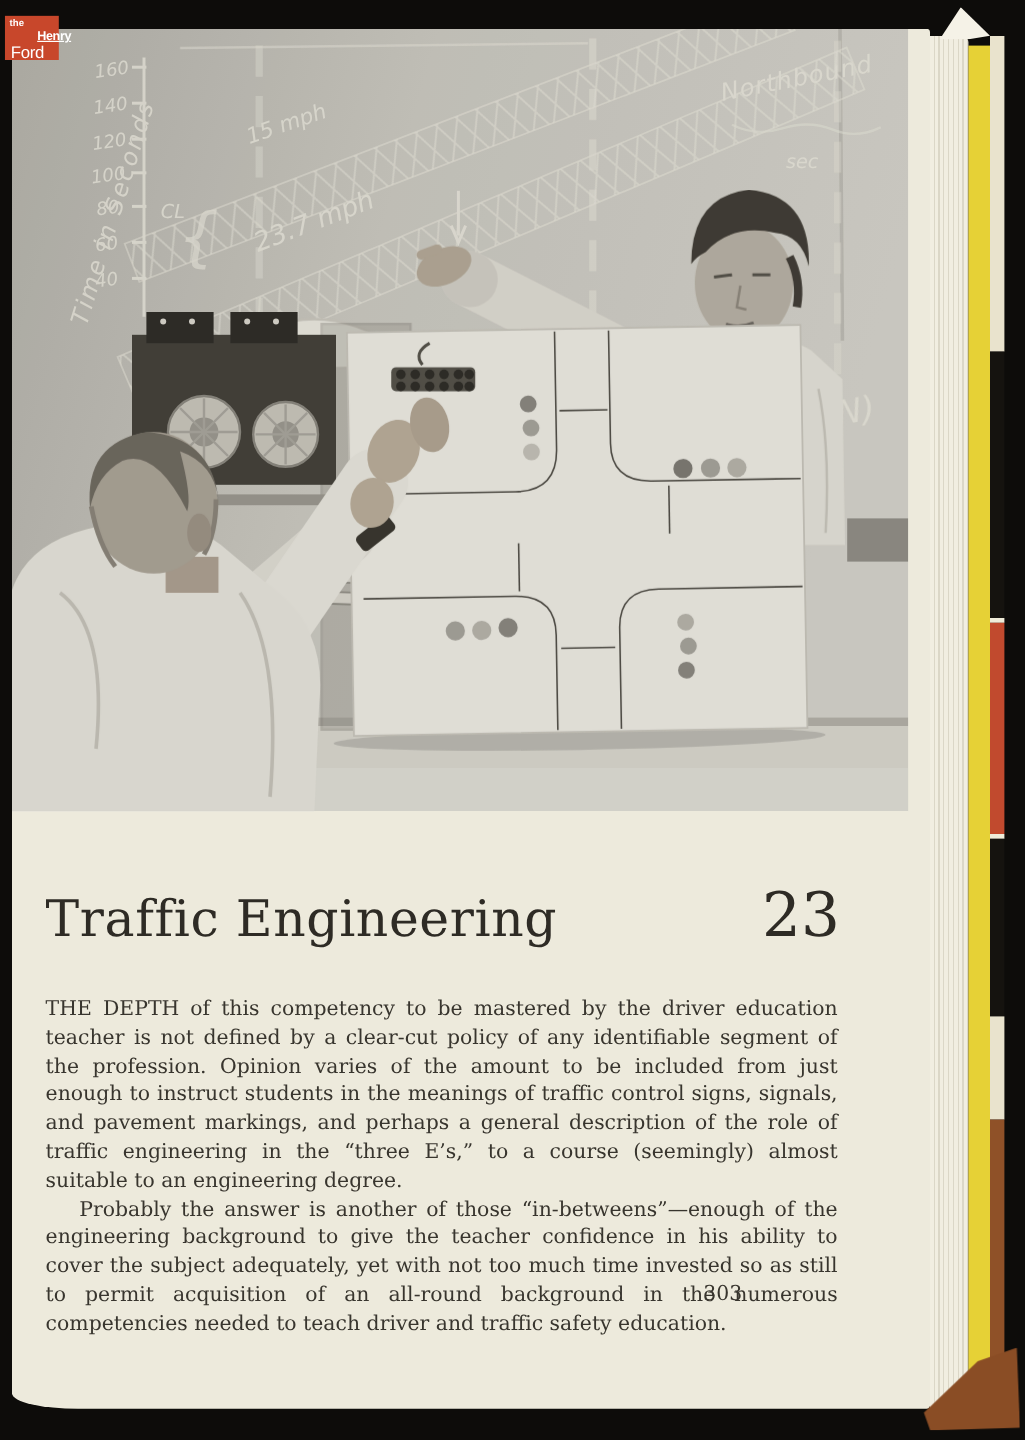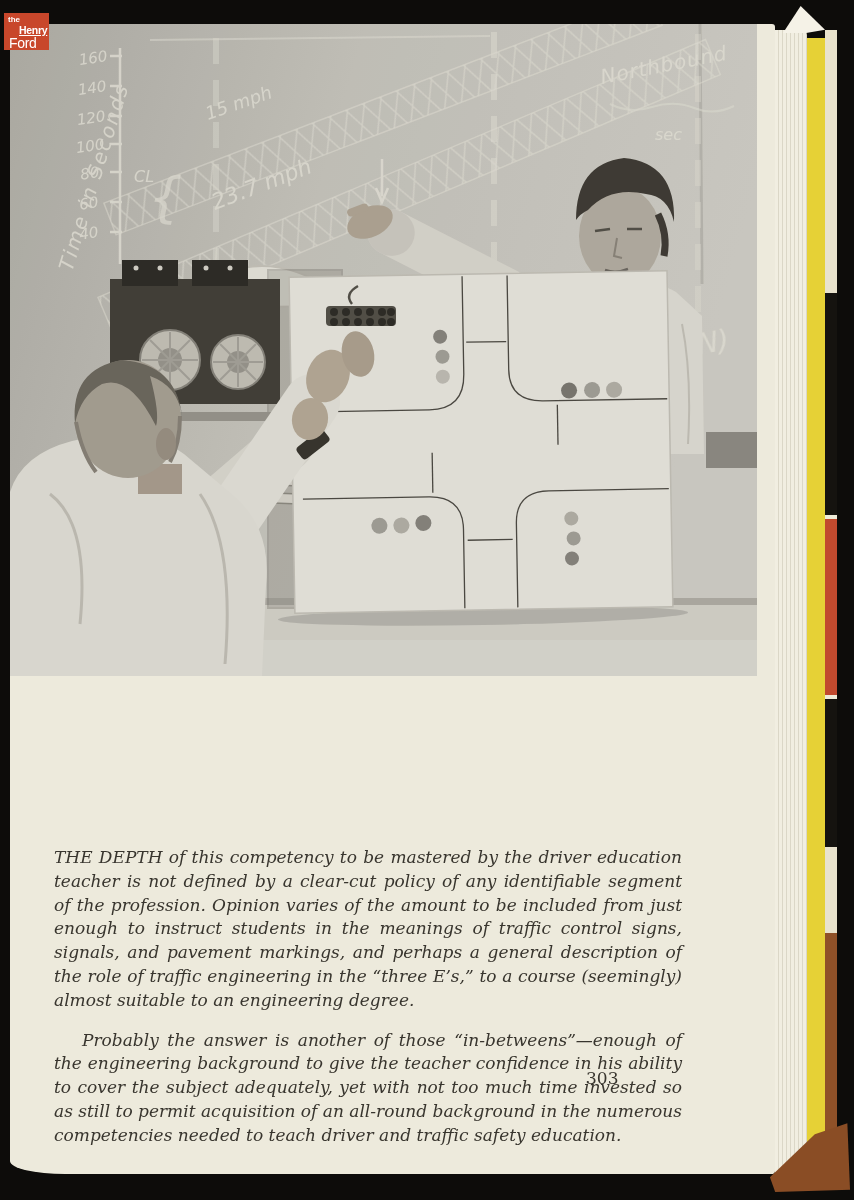--- a/index.html
+++ b/index.html
@@ -10,21 +10,21 @@
     font-family:"DejaVu Serif", serif;
   }
   
   .logo{
     position:absolute;left:4px;top:13px;width:45px;height:37px;
     background:#c8472b;color:#fff;
     font-family:"Liberation Sans", sans-serif;line-height:1;
     padding:3px 0 12px 3px;box-sizing:border-box;z-index:30;
   }
   .logo .the{display:block;font-size:8px;font-weight:bold;margin-left:1px;}
-  .logo .henry{display:block;font-size:10.5px;font-weight:bold;margin-left:12px;margin-top:1px;letter-spacing:-.3px;text-decoration:underline;}
+  .logo .henry{display:block;font-size:10.5px;font-weight:bold;margin-left:24px;margin-top:1px;letter-spacing:-.3px;text-decoration:underline;}
   .logo .ford{display:block;font-size:14px;font-weight:normal;margin-left:2px;letter-spacing:-.3px;}
 
   
   .page{
     position:absolute;left:10px;top:24px;width:765px;height:1150px;
     background:#edeadc;
     border-radius:7px 3px 3px 3px;
     border-bottom-left-radius:55px 13px;
     z-index:5;
   }
@@ -39,21 +39,21 @@
     display:flex;justify-content:space-between;align-items:baseline;
     color:#2e2b25;
   }
   .title{font-size:42px;letter-spacing:.5px;}
   .chapter-num{font-size:51px;}
 
   .body-text{
     position:absolute;left:28px;top:806px;width:660px;
     font-size:17px;line-height:23.8px;color:#38352e;text-align:justify;
   }
-  .body-text p{margin:16px;font-style:italic;}
+  .body-text p{margin:0;}
   .body-text p + p{text-indent:28px;}
 
   .page-number{position:absolute;left:576px;top:1044px;font-size:17px;color:#38352e;}
 
   
   .pages-strip{
     position:absolute;left:775px;top:30px;width:32px;height:1146px;
     background:repeating-linear-gradient(90deg,#f1eee1 0 3px,#dbd7c7 3px 4px);
     border-top-right-radius:5px;z-index:4;
   }
@@ -311,20 +311,24 @@
         <ellipse cx="118" cy="395" rx="53" ry="59" fill="#aaa396"></ellipse>
         <path d="M65,400 Q60,345 112,336 Q166,340 172,392 Q168,362 140,352 Q150,390 146,402 Q120,350 92,360 Q70,372 65,400 Z" fill="#6f6a60"></path>
         <path d="M66,398 Q72,430 86,448 M170,392 Q170,420 160,438" stroke="#8a8479" stroke-width="4" fill="none"></path>
         <ellipse cx="156" cy="420" rx="10" ry="16" fill="#9c9285"></ellipse>
       </g>
 
       <rect x="0" y="0" width="747" height="652" fill="#3a3831" opacity="0.07" style="mix-blend-mode:multiply"></rect>
     </svg>
   </div>
 
+  <div class="title-row">
+    <span class="title">Traffic Engineering</span>
+    <span class="chapter-num">23</span>
+  </div>
 
   <div class="body-text">
     <p>THE DEPTH of this competency to be mastered by the driver education teacher is not defined by a clear-cut policy of any identifiable segment of the profession. Opinion varies of the amount to be included from just enough to instruct students in the meanings of traffic control signs, signals, and pavement markings, and perhaps a general description of the role of traffic engineering in the “three E’s,” to a course (seemingly) almost suitable to an engineering degree.</p>
     <p>Probably the answer is another of those “in-betweens”—enough of the engineering background to give the teacher confidence in his ability to cover the subject adequately, yet with not too much time invested so as still to permit acquisition of an all-round background in the numerous competencies needed to teach driver and traffic safety education.</p>
   </div>
 
   <div class="page-number">303</div>
 </div>
 
 </body></html>

